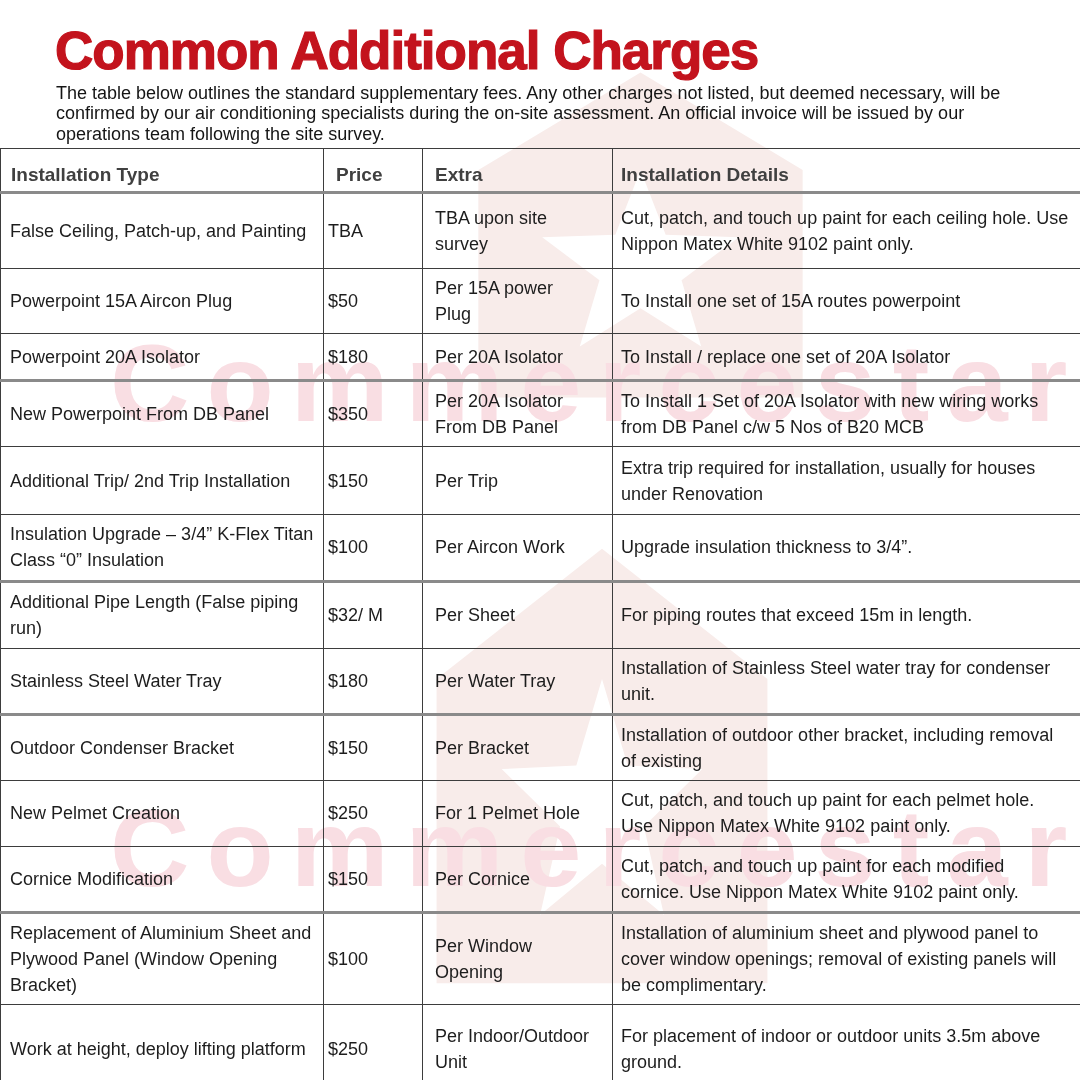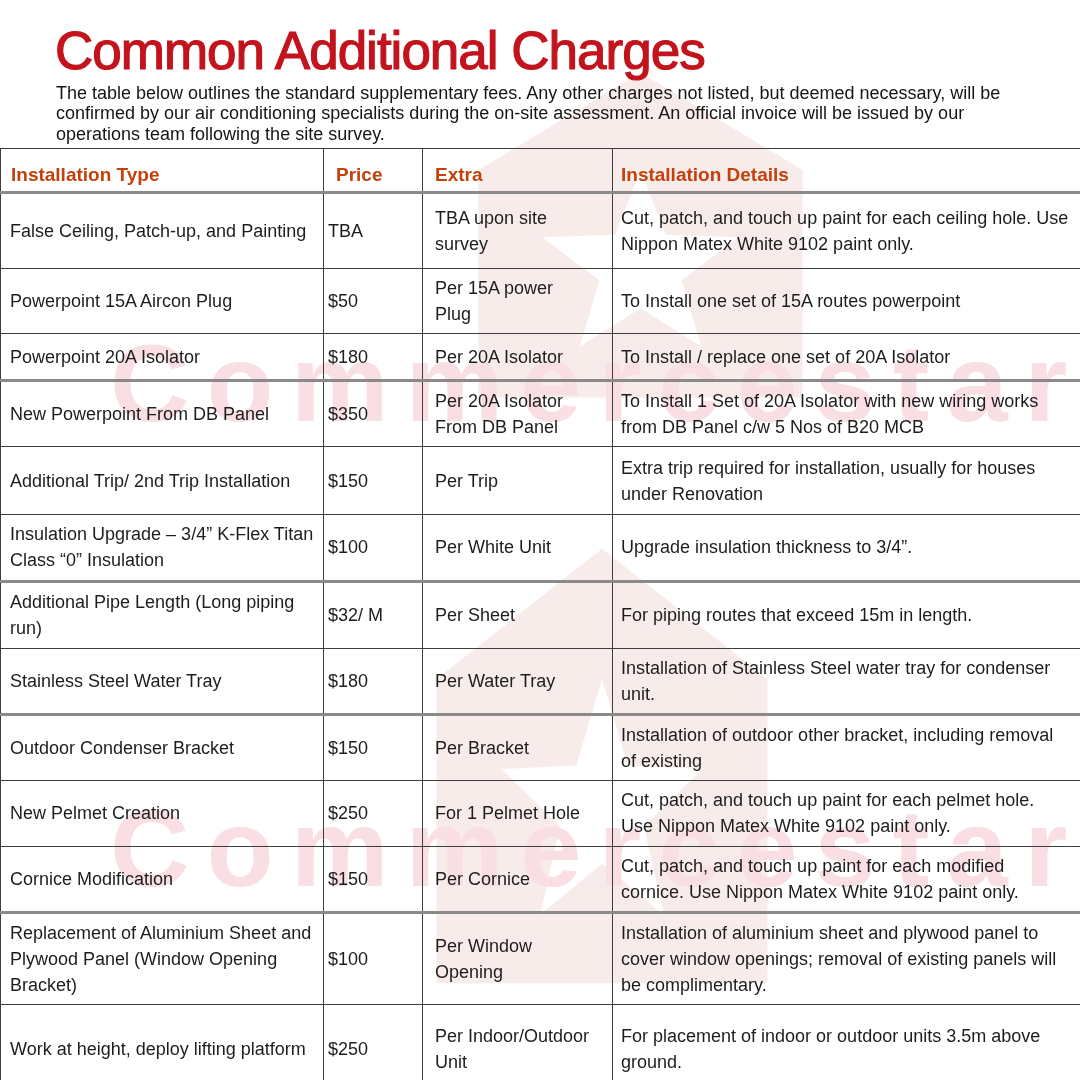--- a/index.html
+++ b/index.html
@@ -17,35 +17,35 @@
   .wm-text-2{left:110px; top:793px;}
   .wm-logo{position:absolute;}
   .wm-logo-1{left:468px; top:66px;  width:345px; height:338px;}
   .wm-logo-2{left:426px; top:540px; width:352px; height:452px;}
   .wm-logo .house{fill:#f8ecea;}
   .wm-logo .star{fill:#ffffff;}
   
   .content{position:absolute; inset:0; z-index:1;}
   .page-title{
     position:absolute; left:55px; top:20px; margin:0;
-    font-size:53px; font-weight:normal; letter-spacing:-1px;
+    font-size:53px; font-weight:bold; letter-spacing:-1px;
     color:#c3131d; -webkit-text-stroke:1.2px currentColor;
   }
   .intro{
     position:absolute; left:56px; top:83px; margin:0; width:980px;
     font-size:18px; line-height:1.13; color:#151515;
   }
   
   table.charges{
     position:absolute; left:0; top:148px; width:1080px;
     border-collapse:collapse; table-layout:fixed; background:transparent;
   }
   .charges th,.charges td{border:1.5px solid #3d3d3d; vertical-align:middle; overflow:hidden;}
   .charges thead th{
-    font-size:19px; font-weight:bold; color:#c2410c; text-align:left;
+    font-size:19px; font-weight:bold; color:#404040; text-align:left;
     padding:12px 8px 2px 10px; border-bottom:3px solid #8a8a8a;
   }
   .charges thead th.h-price,.charges thead th.h-unit{padding-left:12px;}
   .charges thead th.h-details{padding-left:8px;}
   .charges td{font-size:18px; line-height:1.45; color:#1d1d1d;}
   .cell-type   {padding:6px 8px 6px 9px;}
   .cell-price  {text-align:left; padding:2px 4px;}
   .cell-unit   {padding:6px 20px 6px 12px;}
   .cell-details{padding:6px 10px 6px 8px;}
   .charges thead tr{height:44px;}
@@ -132,25 +132,25 @@
   </tr>
           <tr>
     <td class="cell-type">Additional Trip/ 2nd Trip Installation</td>
     <td class="cell-price">$150</td>
     <td class="cell-unit">Per Trip</td>
     <td class="cell-details">Extra trip required for installation, usually for houses under Renovation</td>
   </tr>
           <tr>
     <td class="cell-type">Insulation Upgrade – 3/4” K-Flex Titan Class “0” Insulation</td>
     <td class="cell-price">$100</td>
-    <td class="cell-unit">Per White Unit</td>
+    <td class="cell-unit">Per Aircon Work</td>
     <td class="cell-details">Upgrade insulation thickness to 3/4”.</td>
   </tr>
           <tr>
-    <td class="cell-type">Additional Pipe Length (Long piping run)</td>
+    <td class="cell-type">Additional Pipe Length (False piping run)</td>
     <td class="cell-price">$32/ M</td>
     <td class="cell-unit">Per Sheet</td>
     <td class="cell-details">For piping routes that exceed 15m in length.</td>
   </tr>
           <tr>
     <td class="cell-type">Stainless Steel Water Tray</td>
     <td class="cell-price">$180</td>
     <td class="cell-unit">Per Water Tray</td>
     <td class="cell-details">Installation of Stainless Steel water tray for condenser unit.</td>
   </tr>

